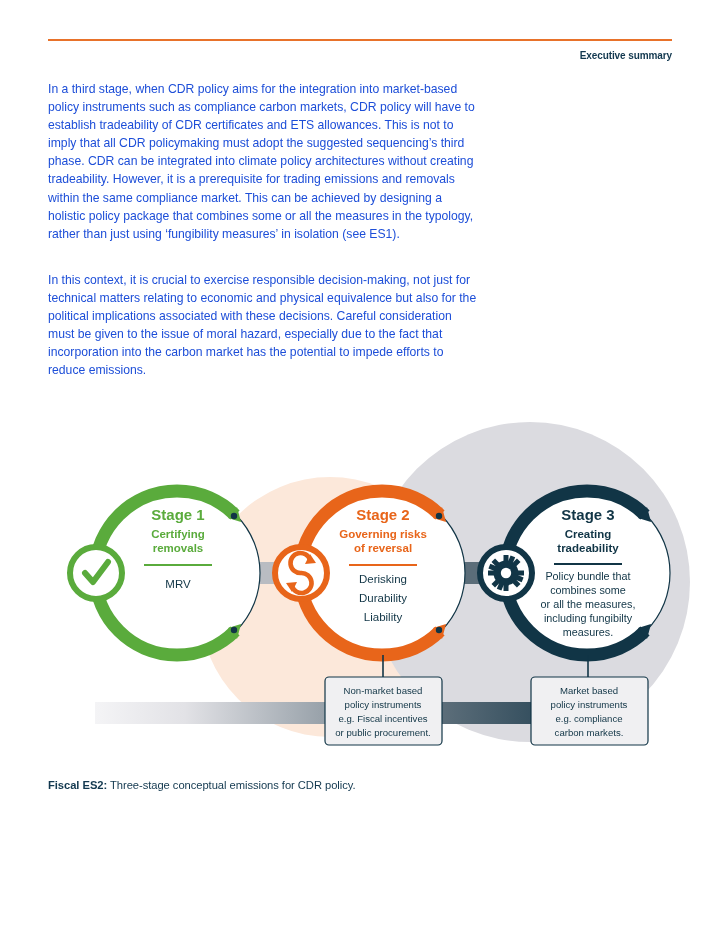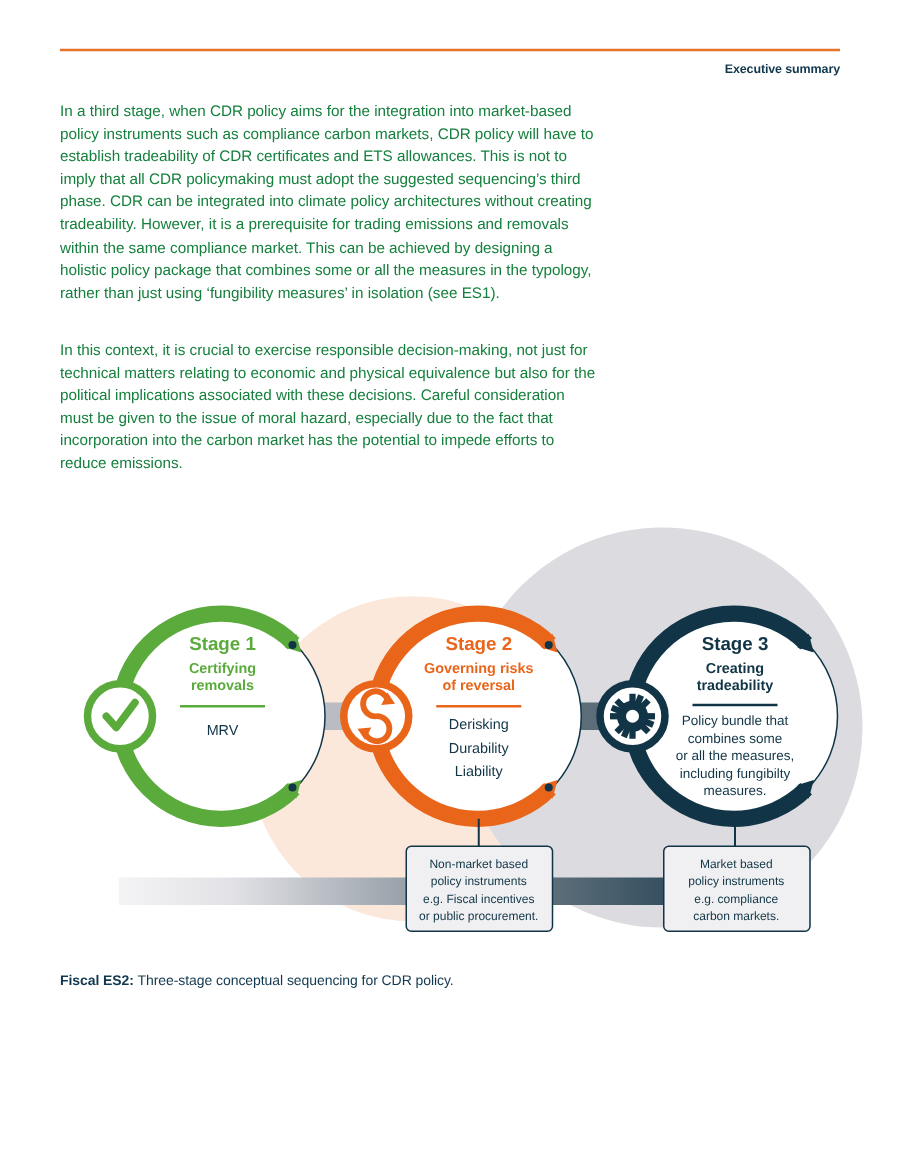--- a/index.html
+++ b/index.html
@@ -20,21 +20,21 @@
     letter-spacing:-0.1px;white-space:nowrap;margin-top:42px;
   }
   .header-rule{
     position:absolute;left:0;right:0;top:31px;height:1.5px;background:#e8722a;
   }
 
   
   .copy{position:absolute;left:48px;top:80px;width:430px;}
   .copy p{
     margin:0 0 28px 0;
-    font-size:12.2px;line-height:18.1px;color:#15803d;
+    font-size:12.2px;line-height:18.1px;color:#1d4ed8;
   }
 
   
   .figure{position:absolute;left:0;top:392px;width:636px;height:400px;}
   .fig-svg{position:absolute;left:0;top:0;}
 
   .caption{
     position:absolute;left:48px;top:779px;
     font-size:11.2px;color:#12384f;letter-spacing:-0.05px;
   }
@@ -170,16 +170,16 @@
         <rect x="531" y="285" width="117" height="68" rx="4" fill="#f0f0f2" stroke="#113546" stroke-width="1.2"></rect>
         <text x="589" y="302" text-anchor="middle" fill="#113546" font-family="Liberation Sans, sans-serif" font-size="9.6">Market based</text>
         <text x="589" y="316" text-anchor="middle" fill="#113546" font-family="Liberation Sans, sans-serif" font-size="9.6">policy instruments</text>
         <text x="589" y="330" text-anchor="middle" fill="#113546" font-family="Liberation Sans, sans-serif" font-size="9.6">e.g. compliance</text>
         <text x="589" y="344" text-anchor="middle" fill="#113546" font-family="Liberation Sans, sans-serif" font-size="9.6">carbon markets.</text>
       </g>
     </svg>
   </div>
 
   <div class="caption">
-    <b>Fiscal ES2:</b><span> Three-stage conceptual sequencing for CDR policy.</span>
+    <b>Fiscal ES2:</b><span> Three-stage conceptual emissions for CDR policy.</span>
   </div>
 
 </div>
 
 </body></html>

